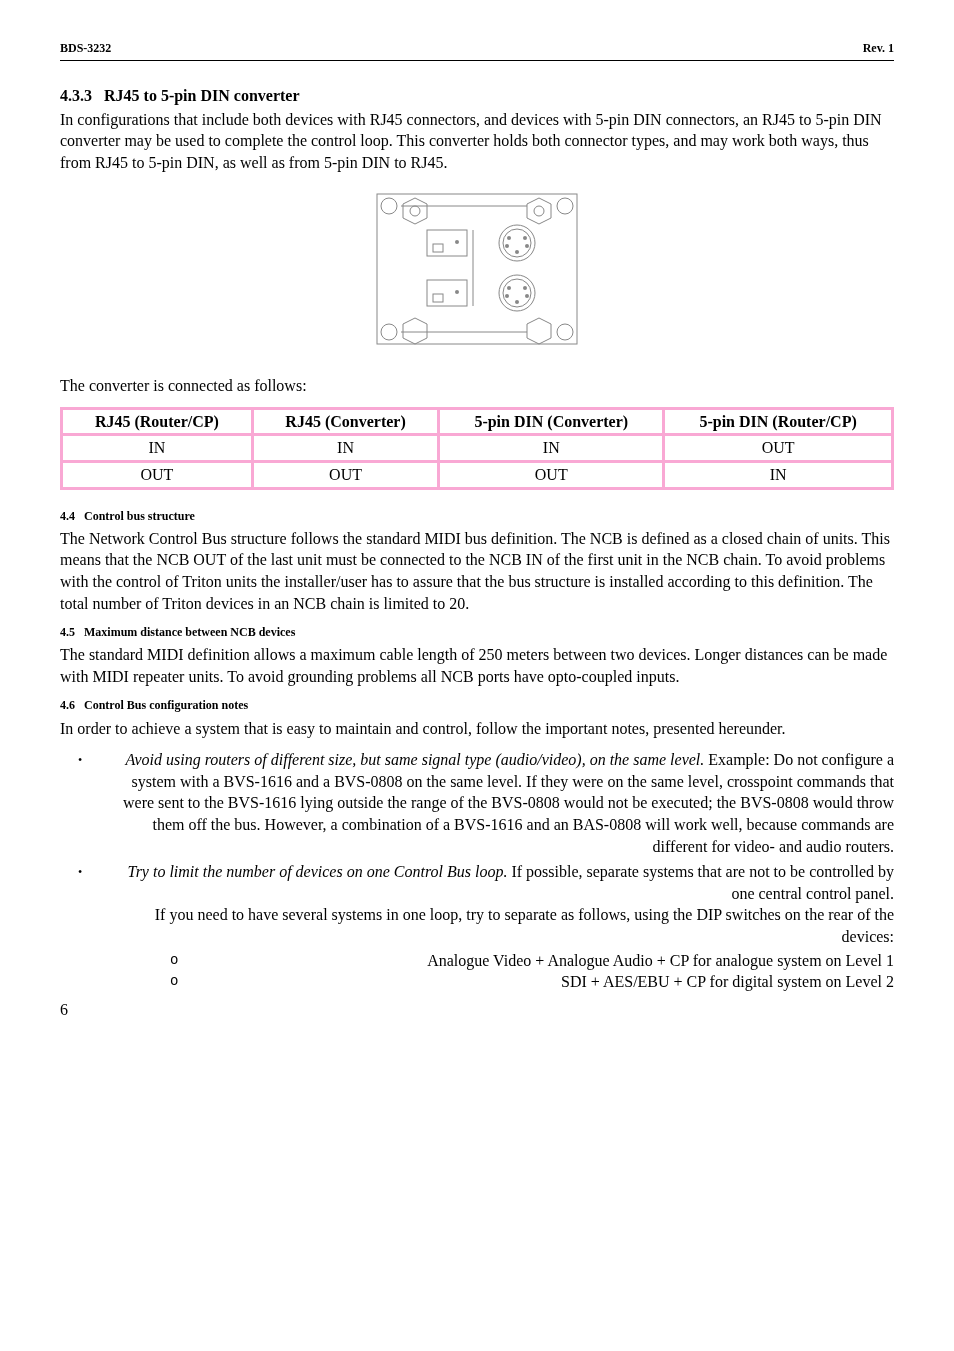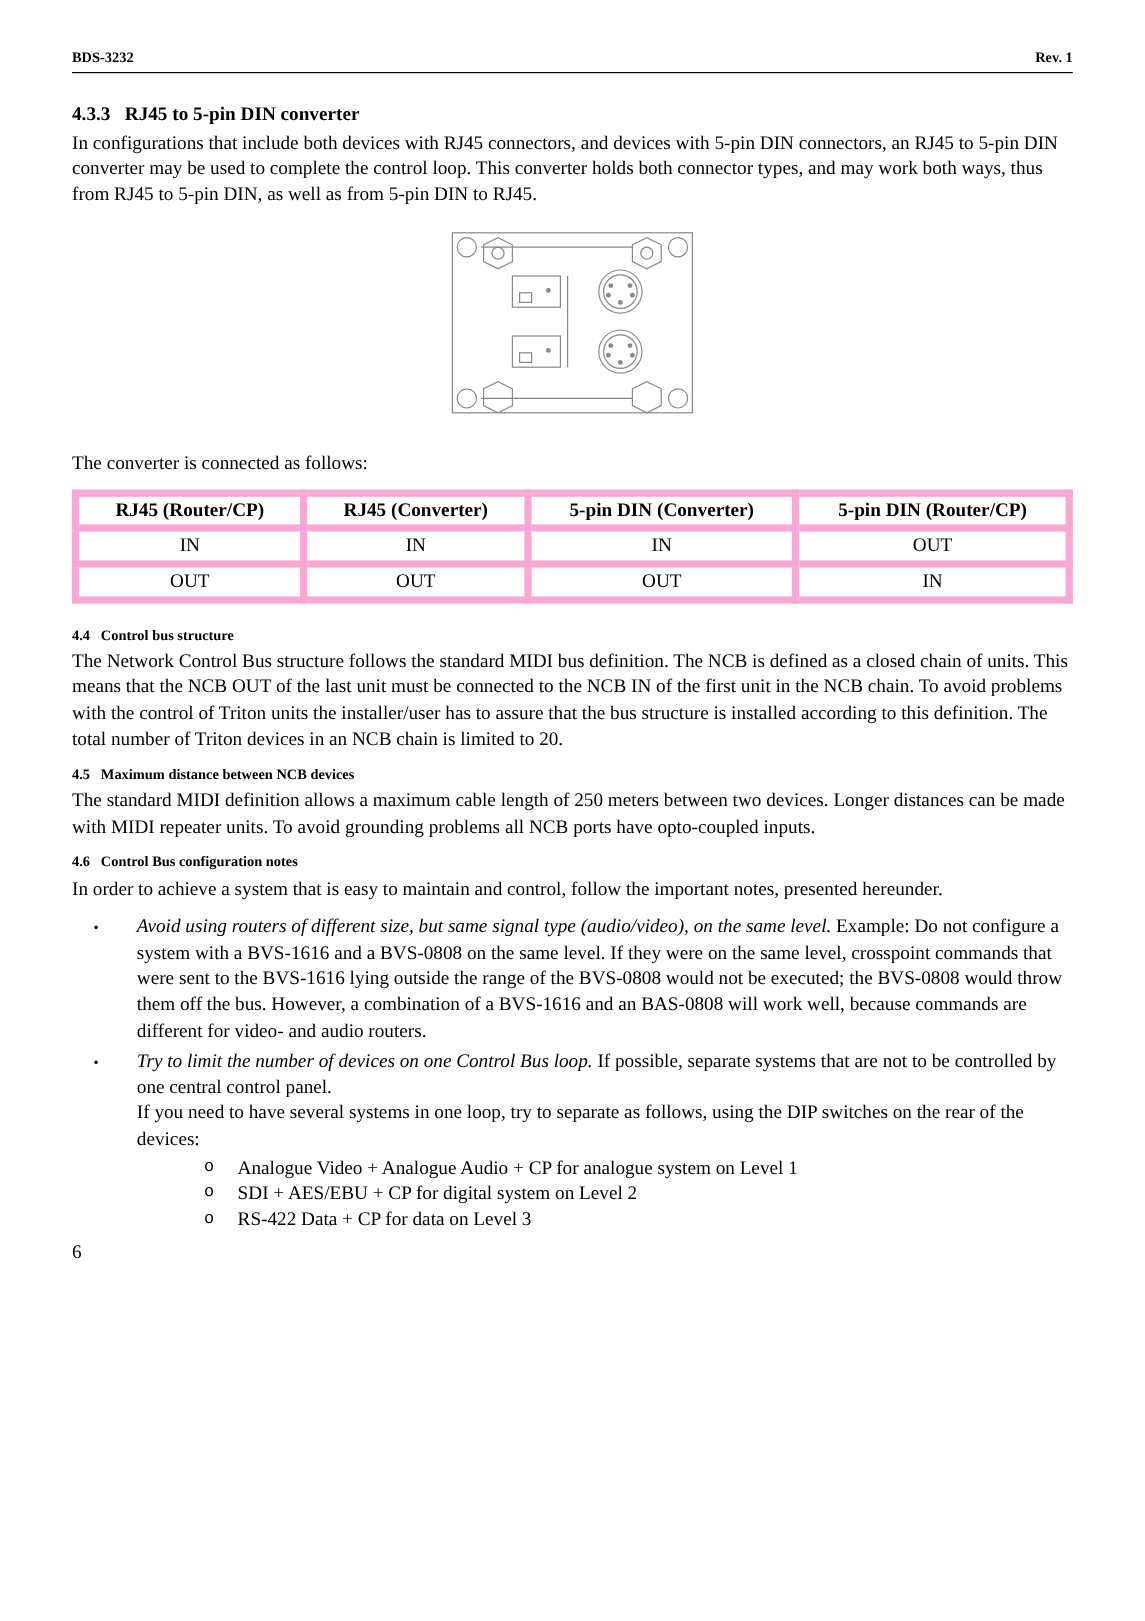--- a/index.html
+++ b/index.html
@@ -41,37 +41,38 @@
     margin: 10px 0 16px 0;
   }
   .figure svg { display: inline-block; }
   table.conn {
     border-collapse: collapse;
     width: 100%;
     margin: 4px 0 18px 0;
     font-size: 16px;
   }
   table.conn th, table.conn td {
-    border: 6px solid #f9a8d4;
+    border: 3px solid #f9a8d4;
     padding: 1px 20px;
     text-align: center;
     font-weight: normal;
   }
   table.conn th {
     font-weight: bold;
   }
   ul.bullets {
     list-style: none;
     padding-left: 0;
     margin: 4px 0;
   }
   ul.bullets > li {
     position: relative;
     padding-left: 54px;
     margin-bottom: 4px;
+    text-align: right;
   }
   ul.bullets > li::before {
     content: "•";
     position: absolute;
     left: 18px;
     font-size: 12px;
     top: 3px;
   }
   ul.sub {
     list-style: none;
@@ -206,18 +207,17 @@
 <ul class="bullets">
   <li>
     <span class="italic">Avoid using routers of different size, but same signal type (audio/video), on the same level.</span><span> Example: Do not configure a system with a BVS-1616 and a BVS-0808 on the same level. If they were on the same level, crosspoint commands that were sent to the BVS-1616 lying outside the range of the BVS-0808 would not be executed; the BVS-0808 would throw them off the bus. However, a combination of a BVS-1616 and an BAS-0808 will work well, because commands are different for video- and audio routers.</span>
   </li>
   <li>
     <span class="italic">Try to limit the number of devices on one Control Bus loop.</span><span> If possible, separate systems that are not to be controlled by one central control panel.</span><br>
     <span>If you need to have several systems in one loop, try to separate as follows, using the DIP switches on the rear of the devices:</span>
     <ul class="sub">
       <li>Analogue Video + Analogue Audio + CP for analogue system on Level 1</li>
       <li>SDI + AES/EBU + CP for digital system on Level 2</li>
-      <li>RS-422 Data + CP for data on Level 3</li>
     </ul>
   </li>
 </ul>
 
 <div class="pagenum">6</div>
 
 </body></html>

